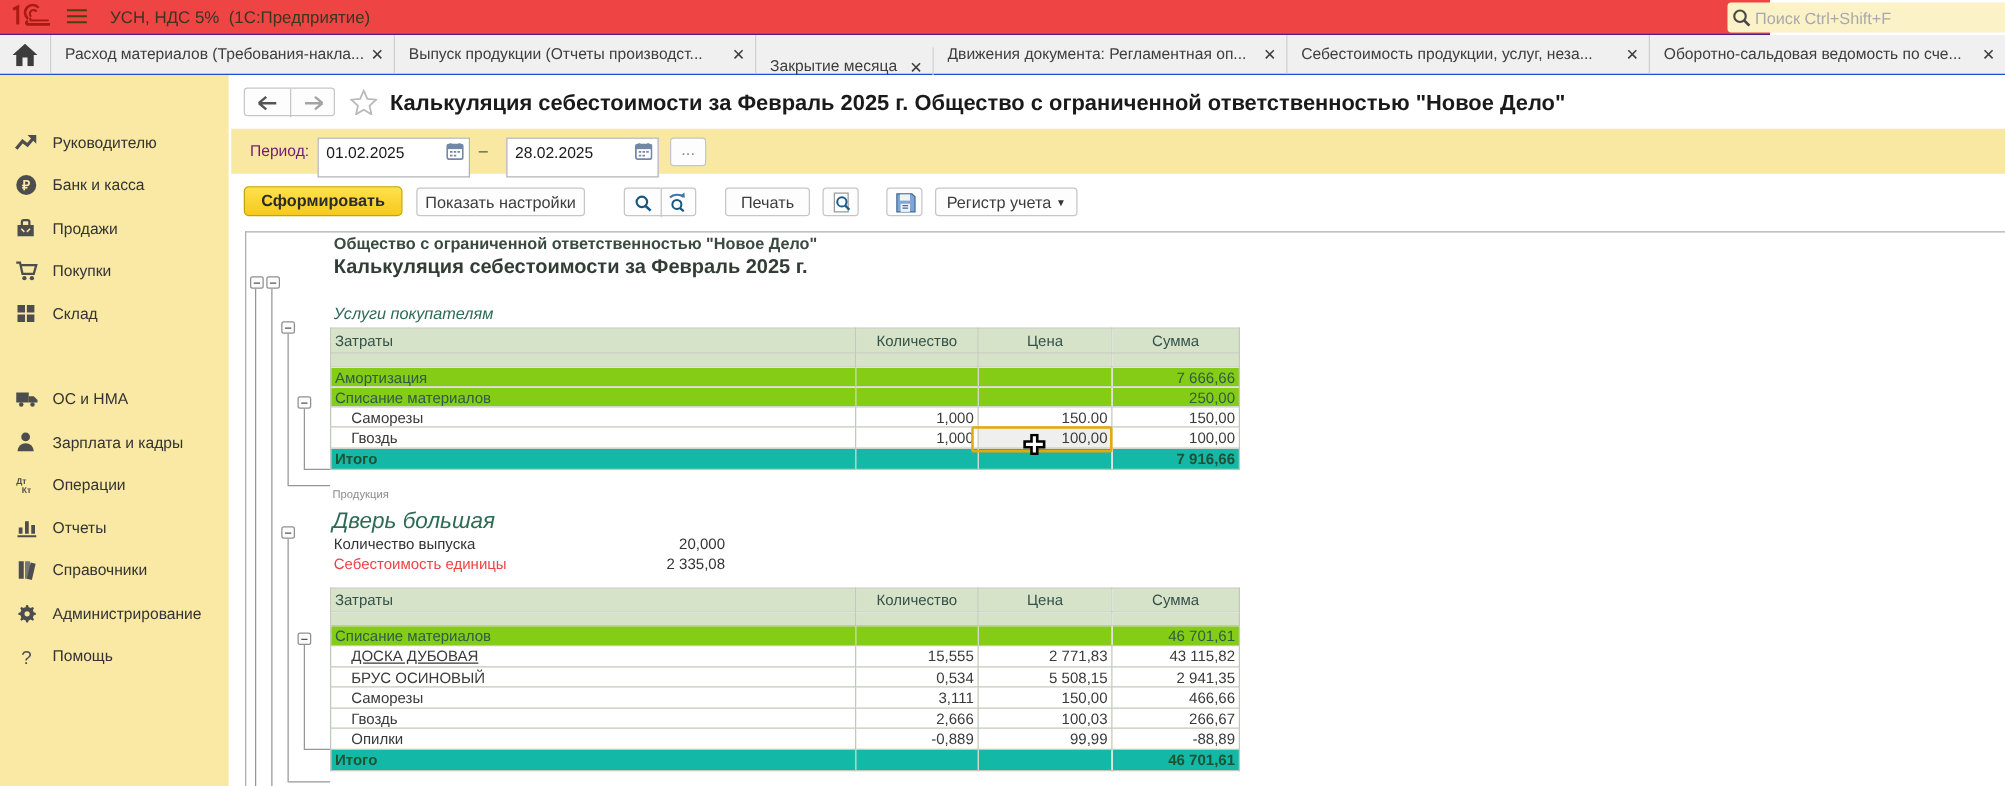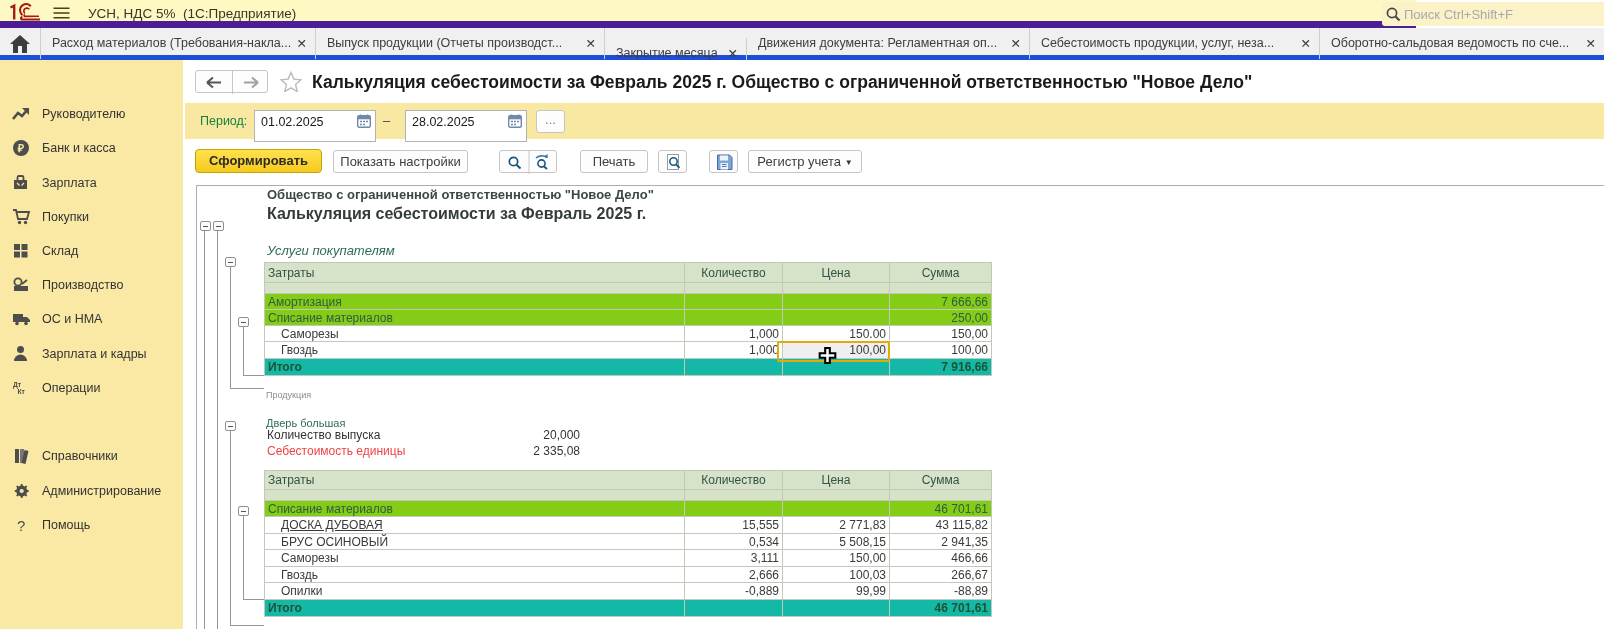--- a/index.html
+++ b/index.html
@@ -1,22 +1,22 @@
 <!DOCTYPE html>
 <html><head>
 <meta charset="utf-8">
 <style>
 * { margin:0; padding:0; box-sizing:border-box; }
 html,body { width:1604px; height:629px; overflow:hidden; }
 body { font-family:"Liberation Sans", sans-serif; position:relative; background:#fff; }
-#topbar { position:absolute; left:0; top:0; width:1416px; height:28px; background:#fef9c3; border-bottom:7px solid #4c1d95; }
+#topbar { position:absolute; left:0; top:0; width:1416px; height:28px; background:#ef4444; border-bottom:1px solid #4c1d95; }
 #ttl { position:absolute; left:88px; top:6px; font-size:13.5px; color:#3c3524; }
 #search { position:absolute; left:1382px; top:2px; width:222px; height:24px; background:#fbf2c8; border-radius:3px 0 0 3px; }
 #search .ph { position:absolute; left:22px; top:5px; font-size:13px; color:#a9a9a9; }
-#tabbar { position:absolute; left:0; top:28px; width:1604px; height:32px; background:#f1f0f1; border-bottom:5px solid #1d4ed8; }
+#tabbar { position:absolute; left:0; top:28px; width:1604px; height:32px; background:#f1f0f1; border-bottom:1px solid #1d4ed8; }
 .tab { position:absolute; top:0; height:31px; border-right:1px solid #cfcfcf; }
 .tab .tx { position:absolute; left:11px; right:24px; top:8px; font-size:12.5px; color:#3d3d3d; white-space:nowrap; overflow:hidden; }
 .tab .cl { position:absolute; right:8px; top:8px; font-size:12.5px; color:#3d3d3d; }
 #sidebar { position:absolute; left:0; top:60px; width:183px; height:569px; background:#f9e9a4; }
 .sitem { position:absolute; left:0; width:183px; height:34px; }
 .sitem .ic { position:absolute; left:12px; top:0px; width:20px; height:18px; color:#4d4d4d; }
 .sitem .tx { position:absolute; left:42px; top:2px; font-size:12.5px; color:#333; }
 #content { position:absolute; left:183px; top:60px; width:1421px; height:569px; background:#fff; }
 .btn { position:absolute; background:#fdfdfd; border:1px solid #c6c6c6; border-radius:3px; }
 .btn .tx { width:100%; text-align:center; font-size:13px; color:#3d3d3d; }
@@ -104,43 +104,35 @@
         <text x="9" y="13" font-size="11" font-weight="bold" fill="#f9e9a4" text-anchor="middle" font-family="Liberation Sans">₽</text>
       </svg>
       <div class="tx">Банк и касса</div>
     </div>
   <div class="sitem" style="top:114px;">
       <svg class="ic" viewBox="0 0 20 18">
         <path d="M2 6 h13 v9 h-13 z" fill="#4d4d4d"></path>
         <path d="M5.5 6 V3.5 a1.5 1.5 0 0 1 1.5 -1.5 h3 a1.5 1.5 0 0 1 1.5 1.5 V6" stroke="#4d4d4d" stroke-width="1.8" fill="none"></path>
         <path d="M5 9 l2.5 2.5 M12 9 l-2.5 2.5" stroke="#f9e9a4" stroke-width="1.2"></path>
       </svg>
-      <div class="tx">Зарплата</div>
+      <div class="tx">Продажи</div>
     </div>
   <div class="sitem" style="top:148px;">
       <svg class="ic" viewBox="0 0 20 18">
         <path d="M1 2 h3 l2 9 h9 l2 -7 h-13" stroke="#4d4d4d" stroke-width="1.8" fill="none"></path>
         <circle cx="7.5" cy="14.5" r="1.7" fill="#4d4d4d"></circle>
         <circle cx="13.5" cy="14.5" r="1.7" fill="#4d4d4d"></circle>
       </svg>
       <div class="tx">Покупки</div>
     </div>
   <div class="sitem" style="top:182px;">
       <svg class="ic" viewBox="0 0 20 18">
         <path d="M2 2 h6 v6 h-6 z M9.5 2 h6 v6 h-6 z M2 9.5 h6 v6 h-6 z M9.5 9.5 h6 v6 h-6 z" fill="#4d4d4d"></path>
       </svg>
       <div class="tx">Склад</div>
-    </div>
-  <div class="sitem" style="top:216px;">
-      <svg class="ic" viewBox="0 0 20 18">
-        <path d="M2 15 h14 v-5 h-14 z" fill="#4d4d4d"></path>
-        <circle cx="6" cy="6" r="3.6" fill="none" stroke="#4d4d4d" stroke-width="1.8"></circle>
-        <path d="M10 8 l5 -4" stroke="#4d4d4d" stroke-width="1.8"></path>
-      </svg>
-      <div class="tx">Производство</div>
     </div>
   <div class="sitem" style="top:250px;">
       <svg class="ic" viewBox="0 0 20 18">
         <path d="M1 4 h10 v8 h-10 z" fill="#4d4d4d"></path>
         <path d="M11 7 h4 l3 3 v2 h-7 z" fill="#4d4d4d"></path>
         <circle cx="5" cy="13.5" r="1.8" fill="#4d4d4d"></circle>
         <circle cx="14" cy="13.5" r="1.8" fill="#4d4d4d"></circle>
       </svg>
       <div class="tx">ОС и НМА</div>
     </div>
@@ -150,20 +142,27 @@
         <path d="M2 16 a6.5 6.5 0 0 1 13 0 z" fill="#4d4d4d"></path>
       </svg>
       <div class="tx">Зарплата и кадры</div>
     </div>
   <div class="sitem" style="top:319px;">
       <svg class="ic" viewBox="0 0 22 18">
         <text x="1" y="8" font-size="7.5" font-weight="bold" fill="#4d4d4d" font-family="Liberation Sans">Дт</text>
         <text x="6" y="16" font-size="7.5" font-weight="bold" fill="#4d4d4d" font-family="Liberation Sans">Кт</text>
       </svg>
       <div class="tx">Операции</div>
+    </div>
+  <div class="sitem" style="top:353px;">
+      <svg class="ic" viewBox="0 0 20 18">
+        <path d="M2 16 h15" stroke="#4d4d4d" stroke-width="1.6"></path>
+        <path d="M3 9 h3 v5 h-3 z M8 4 h3 v10 h-3 z M13 7 h3 v7 h-3 z" fill="#4d4d4d"></path>
+      </svg>
+      <div class="tx">Отчеты</div>
     </div>
   <div class="sitem" style="top:387px;">
       <svg class="ic" viewBox="0 0 20 18">
         <path d="M3 2 h4 v14 h-4 z" fill="#4d4d4d"></path>
         <path d="M8 2 h4 v14 h-4 z" fill="#777"></path>
         <path d="M12.5 3 l4 1 -3 13 -4 -1 z" fill="#4d4d4d"></path>
       </svg>
       <div class="tx">Справочники</div>
     </div>
   <div class="sitem" style="top:422px;">
@@ -190,21 +189,21 @@
         </svg>
     </div>
     <div style="position:absolute;left:97px;top:11px;">
       <svg width="22" height="21" viewBox="0 0 22 21">
           <path d="M11 1.5 L13.9 8.1 L21 8.8 L15.6 13.6 L17.2 20.5 L11 16.8 L4.8 20.5 L6.4 13.6 L1 8.8 L8.1 8.1 Z" fill="none" stroke="#b9b9b9" stroke-width="1.4"></path>
         </svg>
     </div>
     <div style="position:absolute;left:129px;top:12px;font-size:17.5px;font-weight:bold;color:#1a1a1a;white-space:nowrap;">Калькуляция себестоимости за Февраль 2025 г. Общество с ограниченной ответственностью "Новое Дело"</div>
   </div>
   <div id="periodbar">
-    <div style="position:absolute;left:15px;top:11px;font-size:12.5px;color:#15803d;">Период:</div>
+    <div style="position:absolute;left:15px;top:11px;font-size:12.5px;color:#701a75;">Период:</div>
     <div class="dinput" style="left:69px;width:122px;">
         <div class="tx">01.02.2025</div>
       <svg width="14" height="14" viewBox="0 0 14 14" style="position:absolute;right:4px;top:3px;">
           <rect x="0.7" y="1.7" width="12.6" height="11.6" rx="1.5" fill="#fff" stroke="#7188a6" stroke-width="1.4"></rect>
           <rect x="0.7" y="1.7" width="12.6" height="3.6" fill="#7188a6"></rect>
           <path d="M3.5 0.5 v2.5 M10.5 0.5 v2.5" stroke="#7188a6" stroke-width="1.6"></path>
           <path d="M3 7.5 h2 M6 7.5 h2 M9 7.5 h2 M3 10.5 h2 M6 10.5 h2" stroke="#7188a6" stroke-width="1.3"></path>
         </svg>
     </div>
     <div style="position:absolute;left:198px;top:10px;font-size:13px;color:#444;">–</div>
@@ -331,21 +330,21 @@
           </tr>
       <tr class="tot" style="height:17px;">
             <td>Итого</td>
             <td></td>
             <td></td>
             <td class="num">7 916,66</td>
           </tr>
     </tbody>
       </table>
     <div class="rtext" style="left:70px;top:205px;font-size:9px;color:#8c8c8c;">Продукция</div>
-    <div class="rtext" style="left:70px;top:232px;font-size:11px;color:#2e6b55;">Дверь большая</div>
+    <div class="rtext" style="left:70px;top:221px;font-size:18px;font-style:italic;color:#2e6b55;">Дверь большая</div>
     <div class="rtext" style="left:71px;top:243px;font-size:12px;color:#333;">Количество выпуска</div>
     <div class="rtext" style="left:284px;top:243px;width:100px;text-align:right;font-size:12px;color:#333;">20,000</div>
     <div class="rtext" style="left:71px;top:259px;font-size:12px;color:#ef4444;">Себестоимость единицы</div>
     <div class="rtext" style="left:284px;top:259px;width:100px;text-align:right;font-size:12px;color:#333;">2 335,08</div>
     <table class="rep" style="left:68px;top:285px;width:727px;">
       <colgroup>
           <col style="width:420px;">
           <col style="width:98px;">
           <col style="width:107px;">
           <col style="width:102px;">

